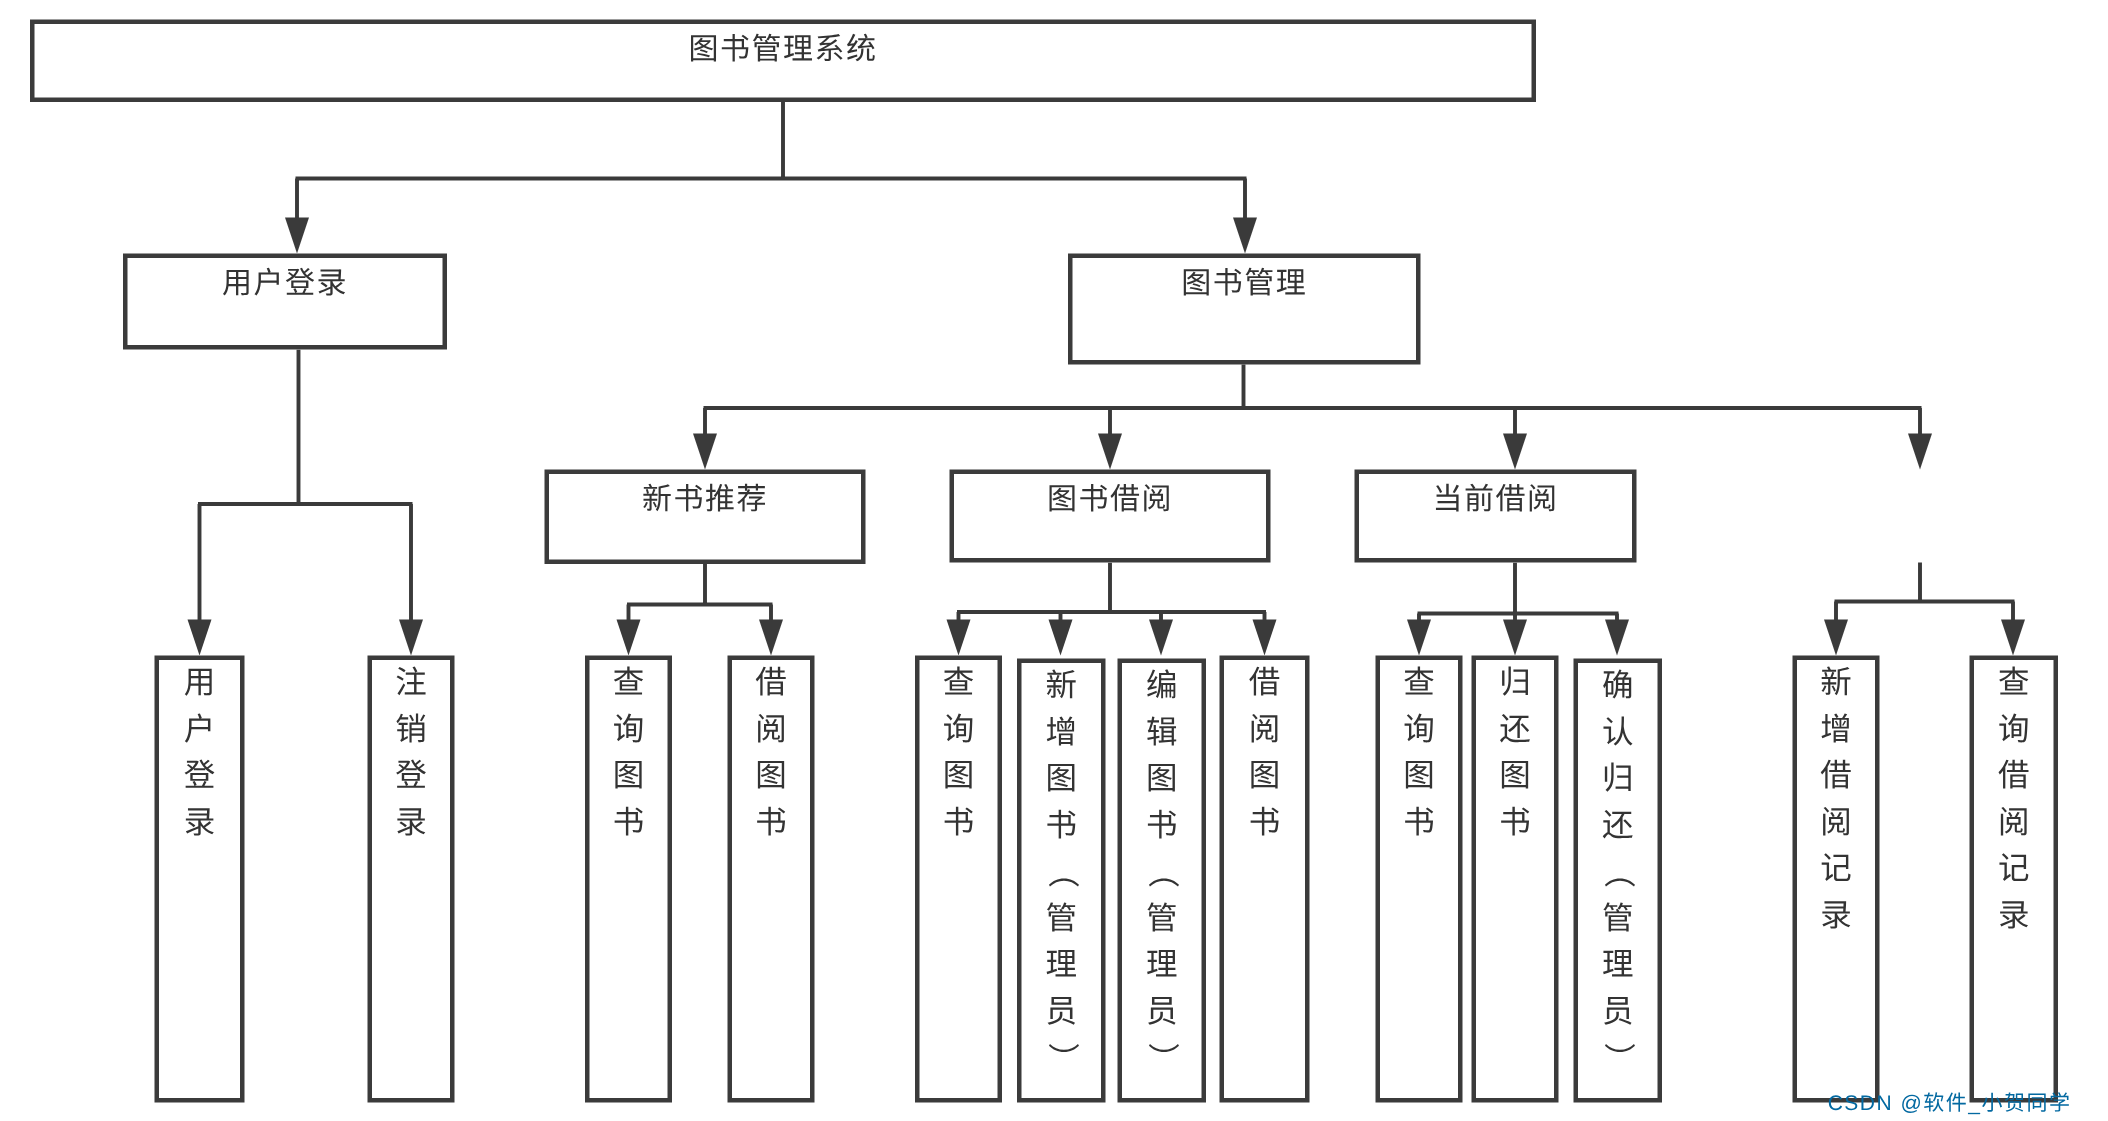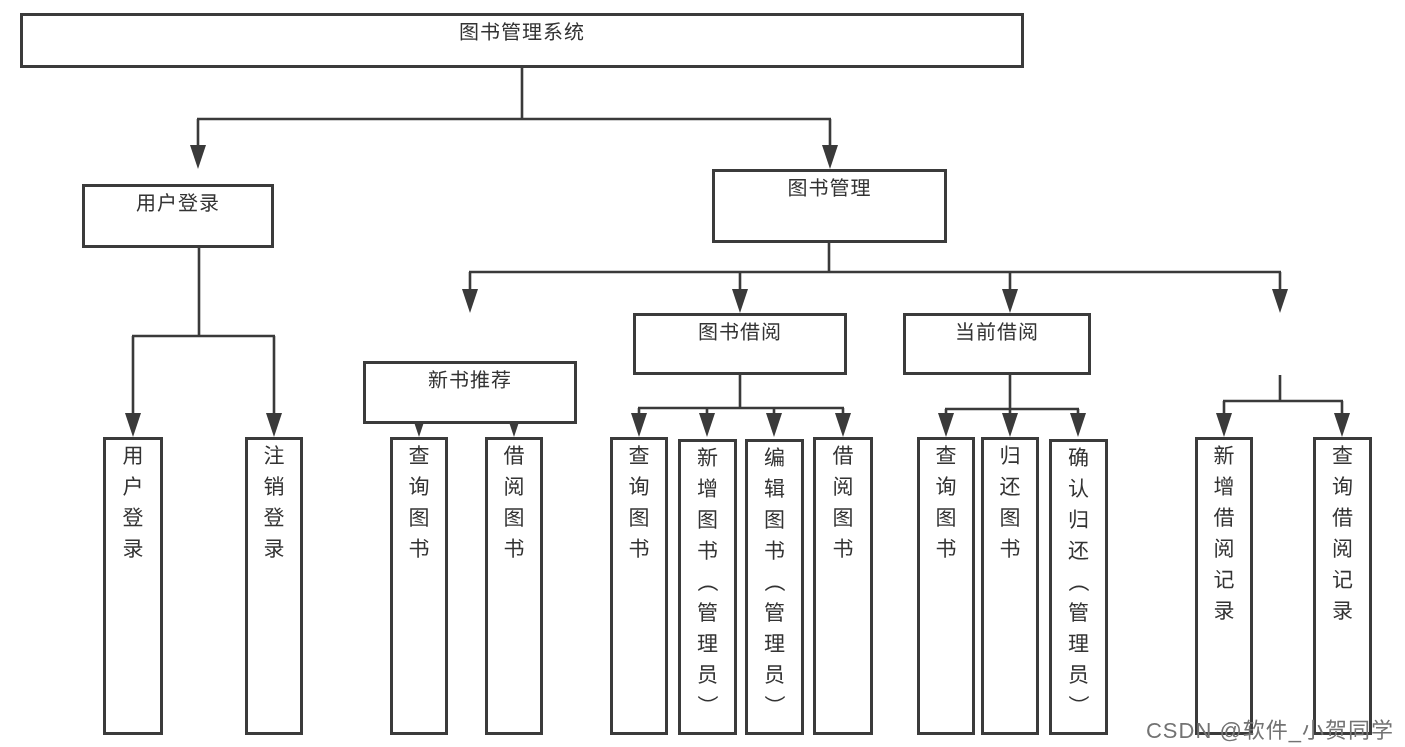--- a/index.html
+++ b/index.html
@@ -48,24 +48,24 @@
     height: 31px;
     line-height: 31px;
     font-size: 21px;
     text-align: center;
   }
   .vc-rot {
     transform: rotate(90deg);
   }
   .watermark {
     position: absolute;
-    right: 11px;
+    right: 24px;
     bottom: 3px;
-    font-size: 22px;
-    color: #737373;
+    font-size: 14px;
+    color: #0369a1;
     letter-spacing: 1px;
     white-space: nowrap;
     z-index: 5;
   }
 </style>
 </head>
 <body>
 
 <div class="canvas">
 
@@ -99,28 +99,28 @@
       <polygon points="1070,413 1086,413 1078,437"></polygon>
       <polygon points="1216,413 1232,413 1224,437"></polygon>
       <polygon points="1334,413 1350,413 1342,437"></polygon>
     </g>
   </svg>
 
   <div class="node h" style="left:20px; top:13px; width:1004px; height:55px;">
     <span class="label">图书管理系统</span>
   </div>
 
-  <div class="node h" style="left:82px; top:169px; width:192px; height:64px;margin-top:15px;">
+  <div class="node h" style="left:82px; top:169px; width:216px; height:64px;">
     <span class="label">用户登录</span>
   </div>
   <div class="node h" style="left:712px; top:169px; width:235px; height:74px;">
     <span class="label">图书管理</span>
   </div>
 
-  <div class="node h" style="left:363px; top:313px; width:214px; height:63px;margin-top:48px;">
+  <div class="node h" style="left:363px; top:313px; width:214px; height:63px;">
     <span class="label">新书推荐</span>
   </div>
   <div class="node h" style="left:633px; top:313px; width:214px; height:62px;">
     <span class="label">图书借阅</span>
   </div>
   <div class="node h" style="left:903px; top:313px; width:188px; height:62px;">
     <span class="label">当前借阅</span>
   </div>
 
   <div class="node v" style="left:103px; top:437px; width:60px; height:298px;">

